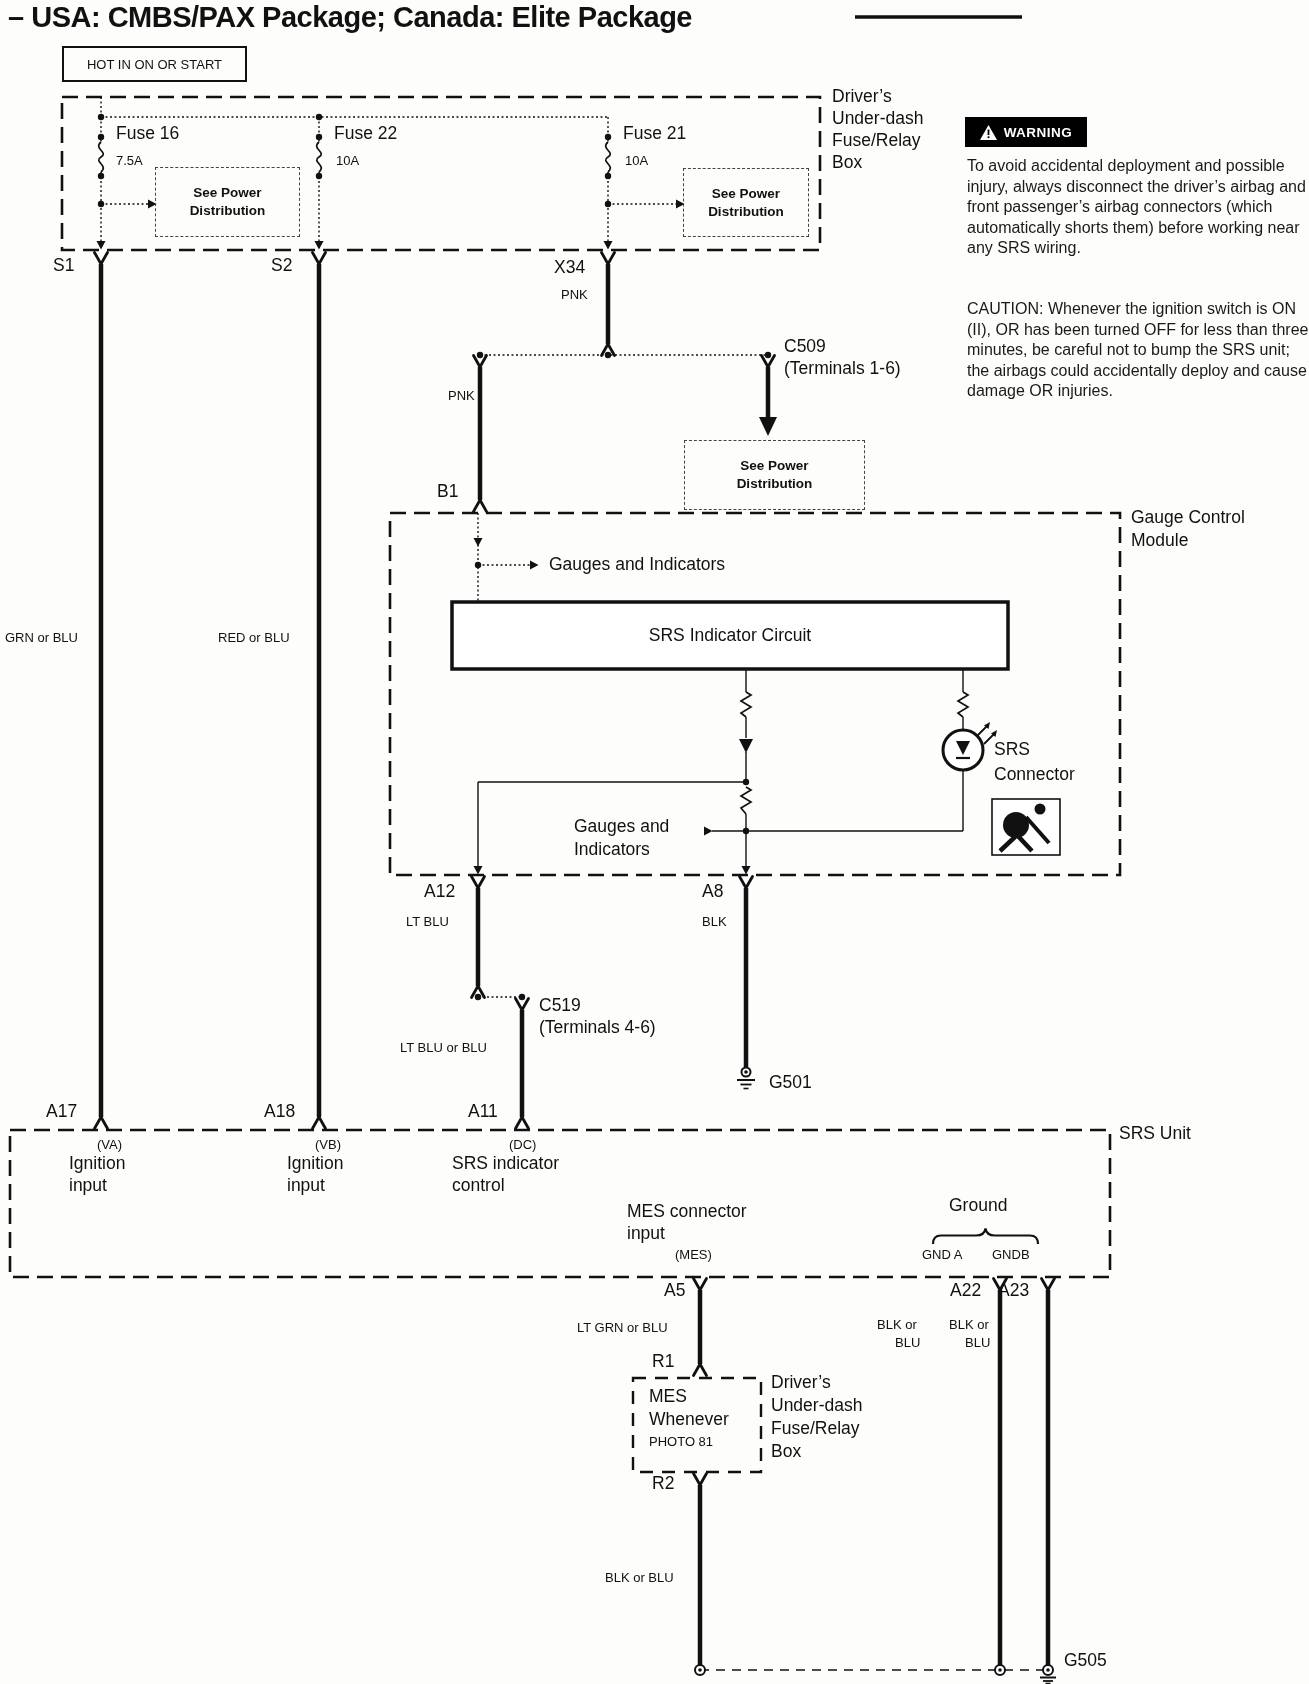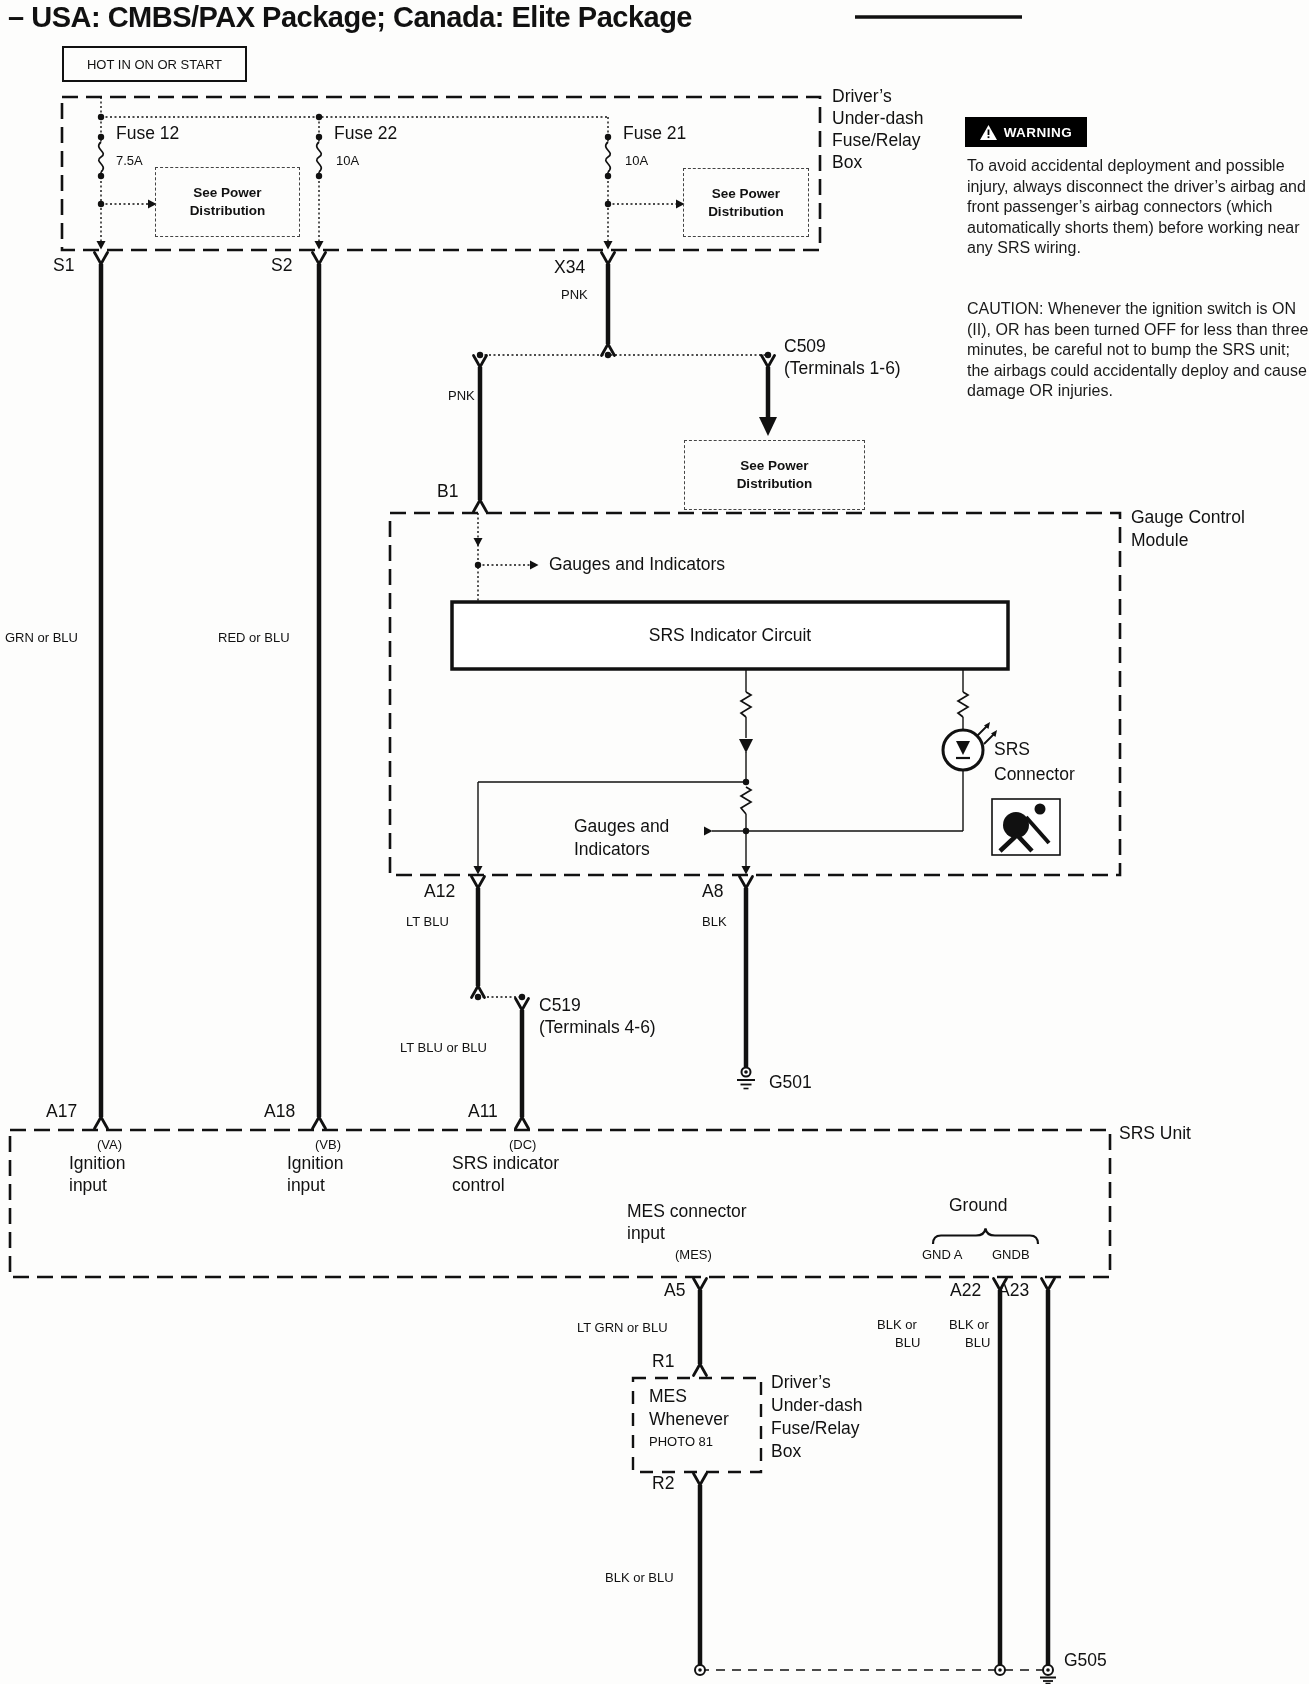--- a/index.html
+++ b/index.html
@@ -193,21 +193,21 @@
       <path d="M1045.5,1683.5 H1050.5" stroke="#111" stroke-width="1.6"></path>
     </g>
   </svg>
 
   <div class="title">– USA: CMBS/PAX Package; Canada: Elite Package</div>
 
   <div class="hotbox">
     <span>HOT IN ON OR START</span>
   </div>
 
-  <div class="lbl" style="left:116px;top:123px">Fuse 12</div>
+  <div class="lbl" style="left:116px;top:123px">Fuse 16</div>
   <div class="lbl sm" style="left:116px;top:153px">7.5A</div>
   <div class="lbl" style="left:334px;top:123px">Fuse 22</div>
   <div class="lbl sm" style="left:336px;top:153px">10A</div>
   <div class="lbl" style="left:623px;top:123px">Fuse 21</div>
   <div class="lbl sm" style="left:625px;top:153px">10A</div>
 
   <div class="spd" style="left:155px;top:167px;width:143px;height:68px">
     <span>See Power</span>
     <span>Distribution</span>
   </div>

